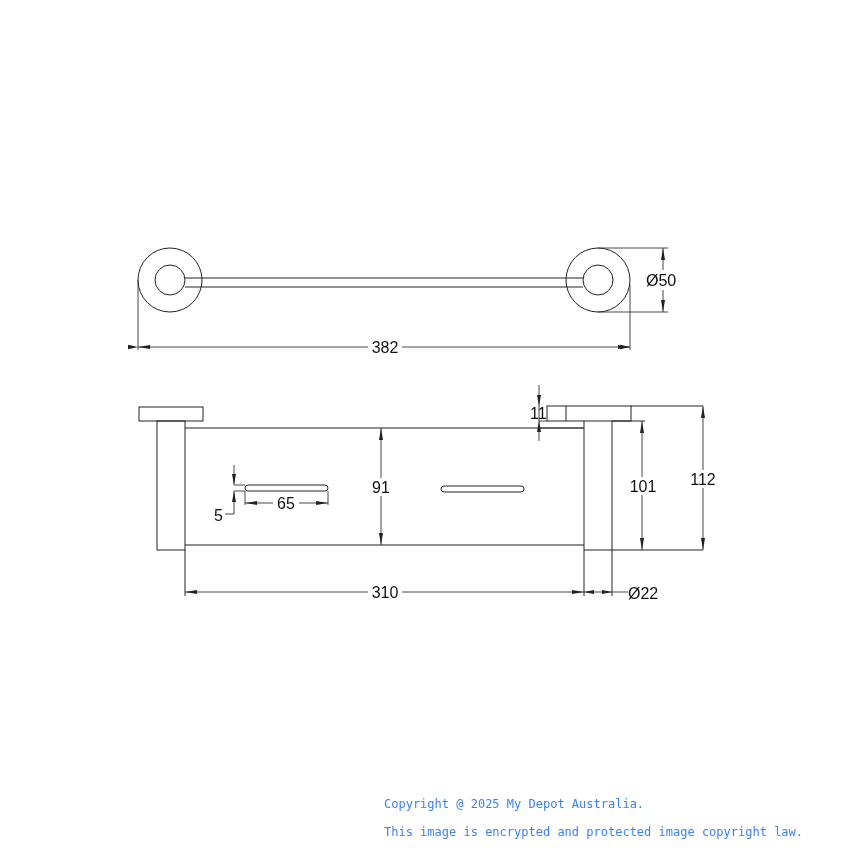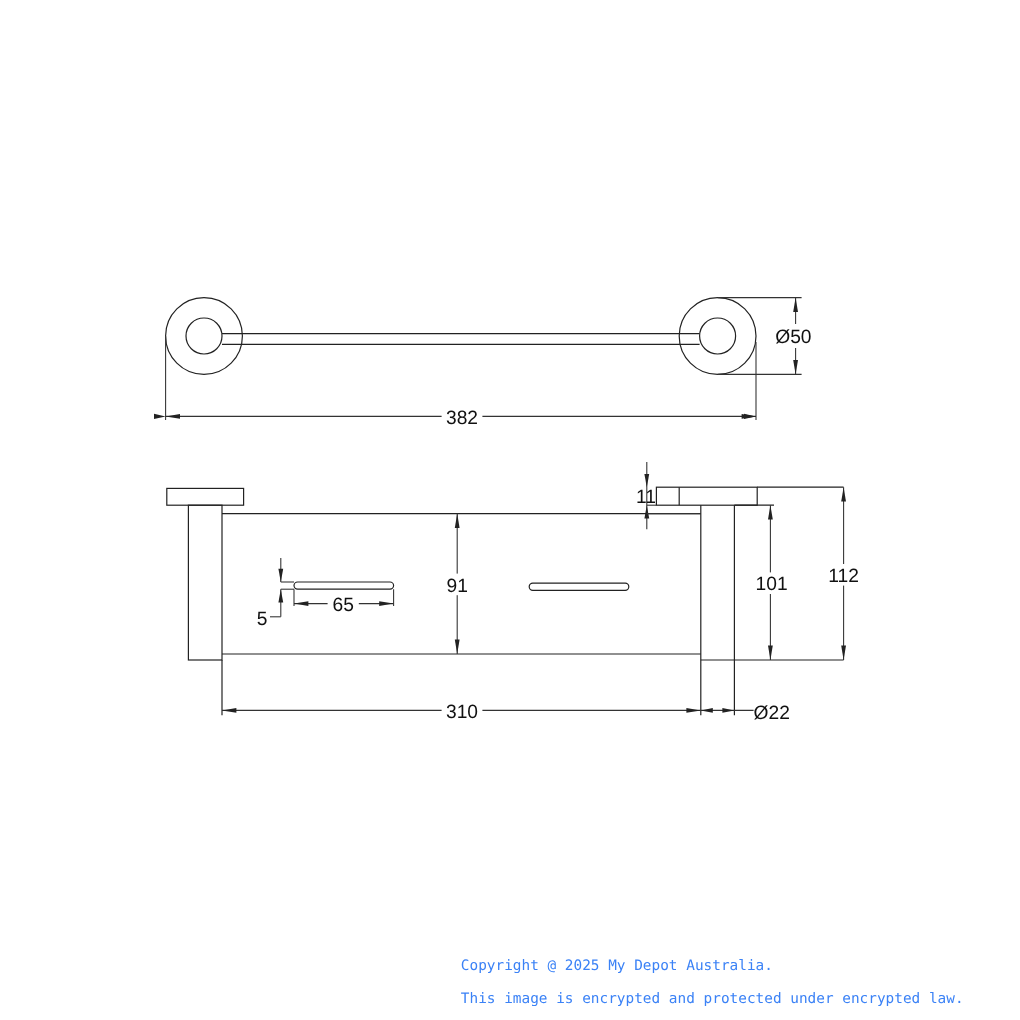--- a/index.html
+++ b/index.html
@@ -152,13 +152,13 @@
     <g>
       <line class="dim" x1="584" y1="592" x2="628" y2="592"></line>
       <path class="arrow" d="M584,592 L594,590 L594,594 Z"></path>
       <path class="arrow" d="M612,592 L602,590 L602,594 Z"></path>
       <text class="dtext" x="628" y="599">Ø22</text>
     </g>
   </g>
 </svg>
 
 <div class="wm" style="left:384px; top:797px;">Copyright @ 2025 My Depot Australia.</div>
-<div class="wm" style="left:384px; top:825px;">This image is encrypted and protected under encrypted law.</div>
+<div class="wm" style="left:384px; top:825px;">This image is encrypted and protected image copyright law.</div>
 
 </body></html>

